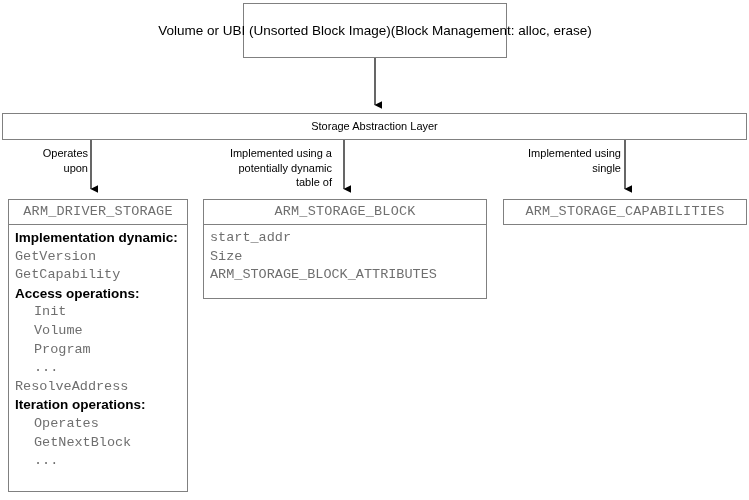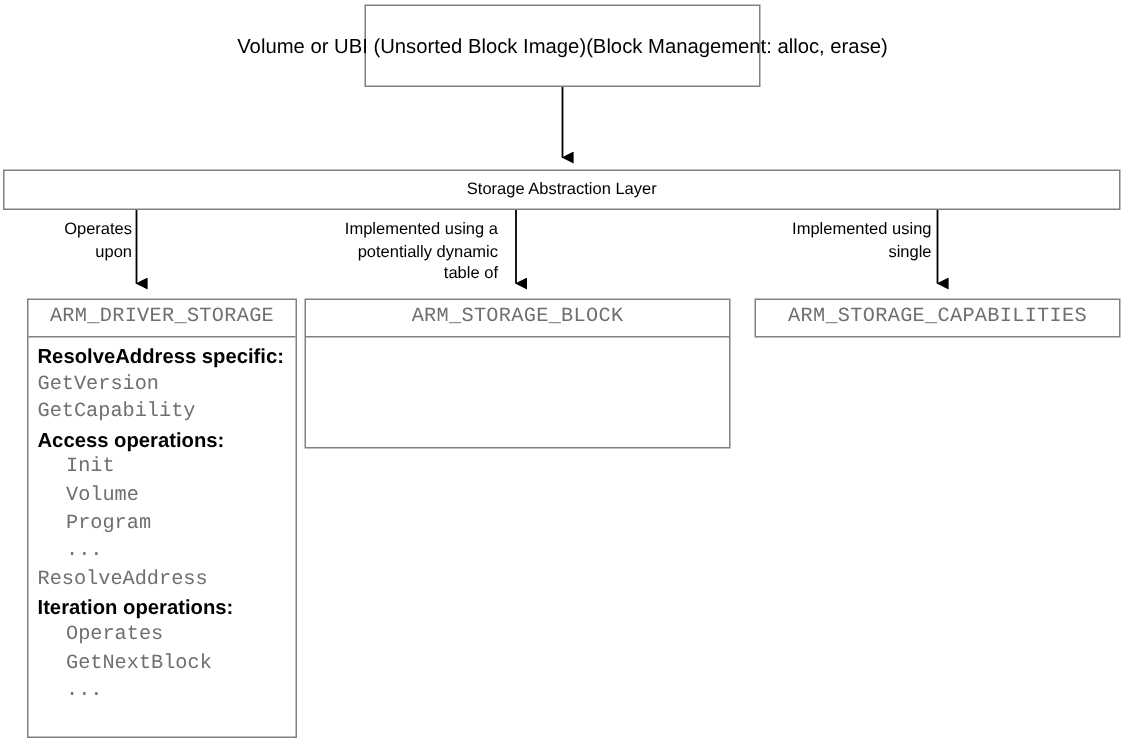--- a/index.html
+++ b/index.html
@@ -90,21 +90,21 @@
   .member.indent { padding-left: 19px; }
   .section {
     font-family: "Liberation Sans", sans-serif;
     font-size: 13.5px;
     font-weight: bold;
     color: #000000;
     line-height: 18.6px;
     white-space: pre;
   }
   #driver-box {
-    left: 18px;
+    left: 8px;
     top: 199px;
     width: 180px;
     height: 293px;
   }
   #block-box {
     left: 203px;
     top: 199px;
     width: 284px;
     height: 100px;
   }
@@ -168,37 +168,42 @@
 upon</div>
   <div class="edge-label" id="label-implemented-table">Implemented using a
 potentially dynamic
 table of</div>
   <div class="edge-label" id="label-implemented-single">Implemented using
 single</div>
 
   <div class="class-box" id="driver-box">
     <div class="class-header">ARM_DRIVER_STORAGE</div>
     <div class="class-body">
-        <div class="section">ResolveAddress specific:</div>
+        <div class="section">Implementation dynamic:</div>
         <div class="member">GetVersion</div>
         <div class="member">GetCapability</div>
         <div class="section">Access operations:</div>
         <div class="member indent">Init</div>
         <div class="member indent">Volume</div>
         <div class="member indent">Program</div>
         <div class="member indent">...</div>
         <div class="member">ResolveAddress</div>
         <div class="section">Iteration operations:</div>
         <div class="member indent">Operates</div>
         <div class="member indent">GetNextBlock</div>
         <div class="member indent">...</div>
       </div>
   </div>
 
   <div class="class-box" id="block-box">
     <div class="class-header">ARM_STORAGE_BLOCK</div>
+    <div class="class-body">
+        <div class="member">start_addr</div>
+        <div class="member">Size</div>
+        <div class="member">ARM_STORAGE_BLOCK_ATTRIBUTES</div>
+      </div>
   </div>
 
   <div class="class-box" id="caps-box">
     <div class="class-header">ARM_STORAGE_CAPABILITIES</div>
   </div>
 
 </div>
 
 </body></html>

